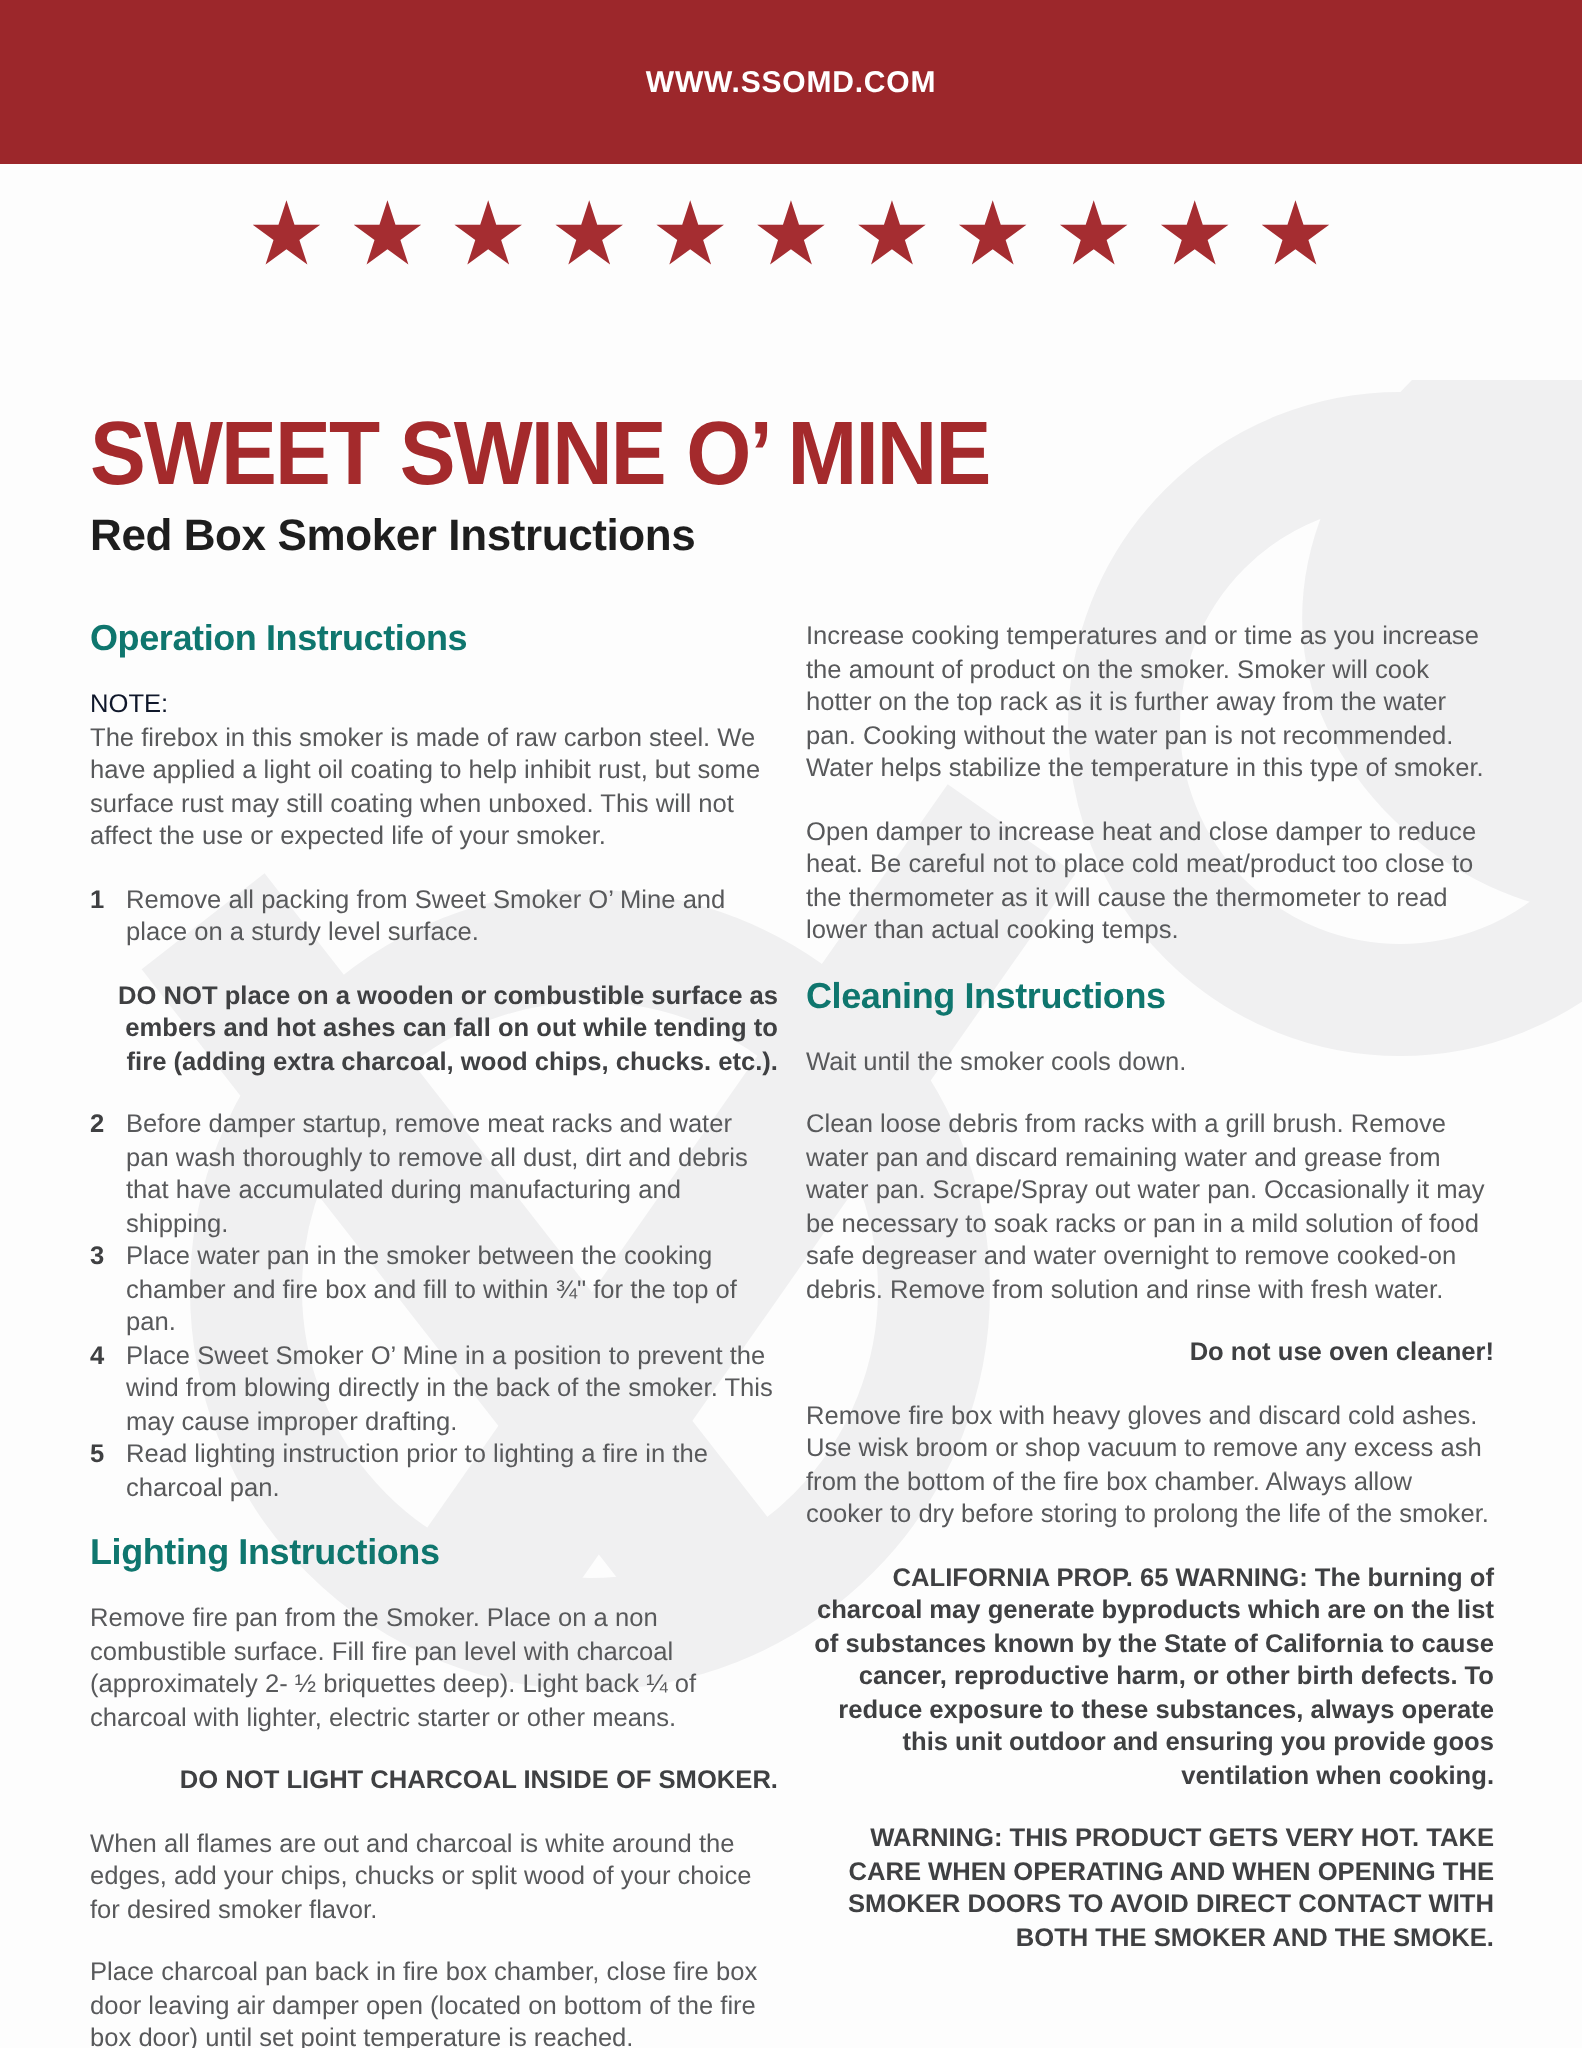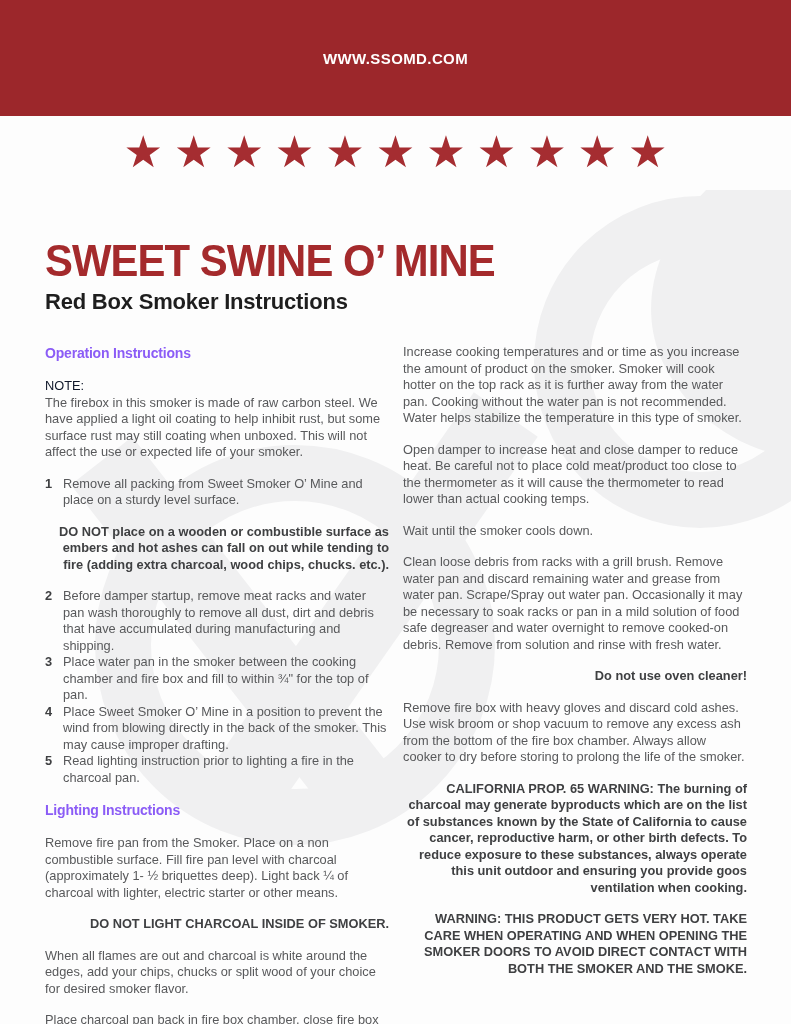--- a/index.html
+++ b/index.html
@@ -10,21 +10,21 @@
     background:#fdfdfd;
     overflow:hidden;
     font-family:"Liberation Sans", sans-serif;
     color:#58595b;
   }
   .watermark{position:absolute;top:0;left:0;z-index:0;}
   .content{position:relative;z-index:1;}
 
   
   .banner{
-    height:116px;
+    height:82px;
     background:var(--banner_bg,#9c272b);
     display:flex;align-items:center;justify-content:center;
   }
   .banner-text{
     color:#ffffff;
     font-weight:bold;
     font-size:15px;
     letter-spacing:.4px;
   }
 
@@ -59,22 +59,22 @@
   
   .columns{
     display:flex;
     padding:0 44px 0 45px;
     gap:14px;
     margin-top:30px;
     font-size:12.8px;line-height:16.5px;
   }
   .col{width:344px;}
   h3{
-    font-size:14px;line-height:19px;
-    color:#8b5cf6;
+    font-size:18px;line-height:19px;
+    color:#0f766e;
     margin:0 0 15px 0;
     letter-spacing:-.2px;
   }
   h3.mt{margin-top:10px;}
   p{margin:0 0 15px 0;}
   .bold-dark{font-weight:bold;color:#3f4042;text-align:right;}
   .note-label{font-weight:normal;color:#0f172a;margin:0;}
   .steps{margin:0 0 15px 0;}
   .step{display:flex;}
   .step .num{flex:0 0 18px;font-weight:bold;color:#3f4042;}
@@ -149,30 +149,31 @@
             <span class="num">4</span>
             <span class="txt">Place Sweet Smoker O’ Mine in a position to prevent the wind from blowing directly in the back of the smoker. This may cause improper drafting.</span>
           </div>
           <div class="step">
             <span class="num">5</span>
             <span class="txt">Read lighting instruction prior to lighting a fire in the charcoal pan.</span>
           </div>
         </div>
 
         <h3 class="mt">Lighting Instructions</h3>
-        <p>Remove fire pan from the Smoker. Place on a non combustible surface. Fill fire pan level with charcoal (approximately 1- ½ briquettes deep). Light back ¼ of charcoal with lighter, electric starter or other means.</p>
+        <p>Remove fire pan from the Smoker. Place on a non combustible surface. Fill fire pan level with charcoal (approximately 2- ½ briquettes deep). Light back ¼ of charcoal with lighter, electric starter or other means.</p>
         <p class="bold-dark">DO NOT LIGHT CHARCOAL INSIDE OF SMOKER.</p>
         <p>When all flames are out and charcoal is white around the edges, add your chips, chucks or split wood of your choice for desired smoker flavor.</p>
         <p>Place charcoal pan back in fire box chamber, close fire box door leaving air damper open (located on bottom of the fire box door) until set point temperature is reached.</p>
       </section>
 
       <section class="col">
         <p>Increase cooking temperatures and or time as you increase the amount of product on the smoker. Smoker will cook hotter on the top rack as it is further away from the water pan. Cooking without the water pan is not recommended. Water helps stabilize the temperature in this type of smoker.</p>
         <p>Open damper to increase heat and close damper to reduce heat. Be careful not to place cold meat/product too close to the thermometer as it will cause the thermometer to read lower than actual cooking temps.</p>
 
+        <h3 class="mt">Cleaning Instructions</h3>
         <p>Wait until the smoker cools down.</p>
         <p>Clean loose debris from racks with a grill brush. Remove water pan and discard remaining water and grease from water pan. Scrape/Spray out water pan. Occasionally it may be necessary to soak racks or pan in a mild solution of food safe degreaser and water overnight to remove cooked-on debris. Remove from solution and rinse with fresh water.</p>
         <p class="bold-dark">Do not use oven cleaner!</p>
         <p>Remove fire box with heavy gloves and discard cold ashes. Use wisk broom or shop vacuum to remove any excess ash from the bottom of the fire box chamber. Always allow cooker to dry before storing to prolong the life of the smoker.</p>
         <p class="bold-dark">CALIFORNIA PROP. 65 WARNING: The burning of charcoal may generate byproducts which are on the list of substances known by the State of California to cause cancer, reproductive harm, or other birth defects. To reduce exposure to these substances, always operate this unit outdoor and ensuring you provide goos ventilation when cooking.</p>
         <p class="bold-dark">WARNING: THIS PRODUCT GETS VERY HOT. TAKE CARE WHEN OPERATING AND WHEN OPENING THE SMOKER DOORS TO AVOID DIRECT CONTACT WITH BOTH THE SMOKER AND THE SMOKE.</p>
       </section>
 
     </main>
   </div>

